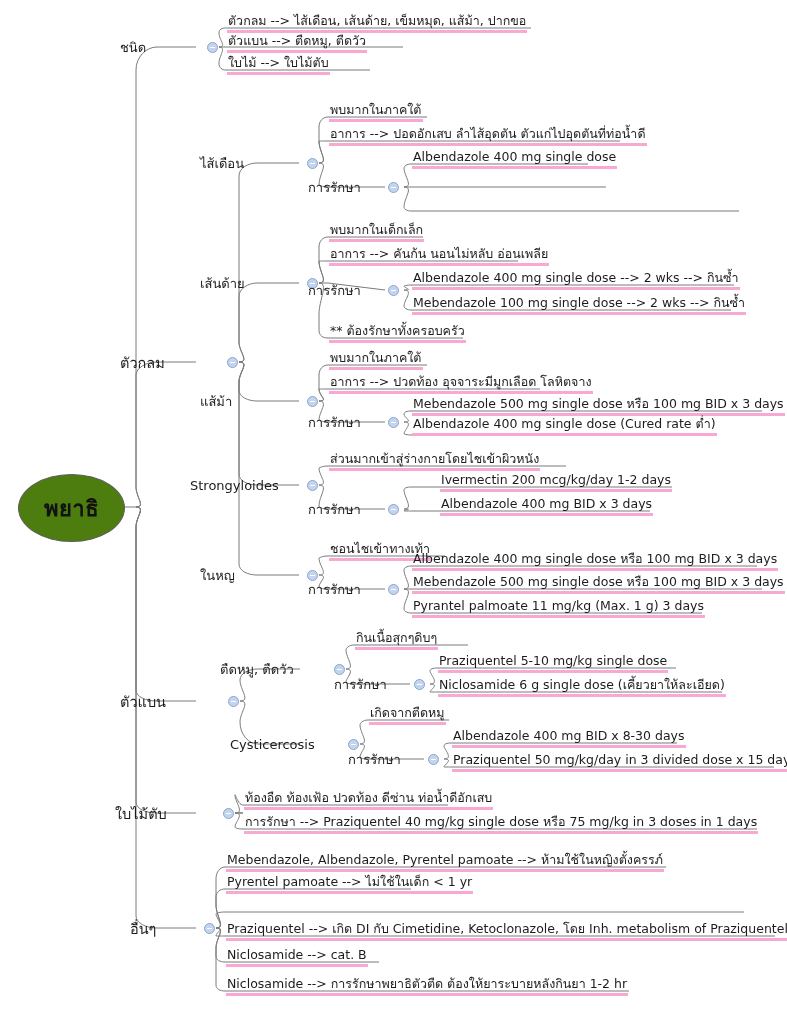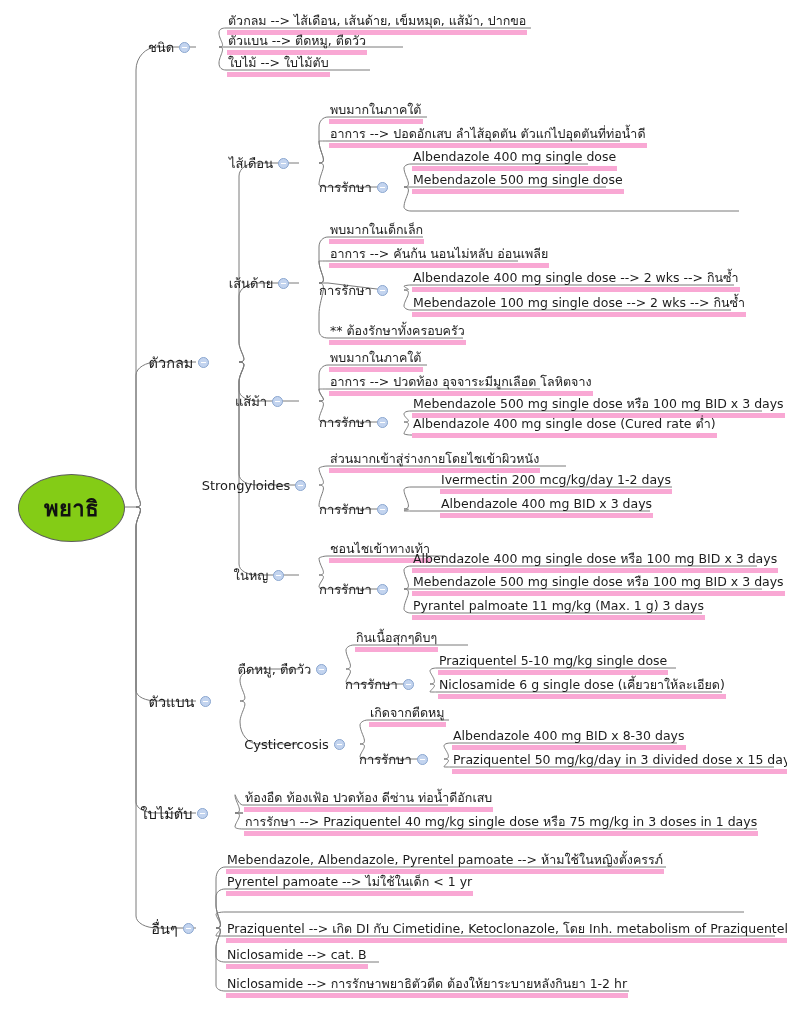--- a/index.html
+++ b/index.html
@@ -30,46 +30,46 @@
   }
   .node {
     position: absolute;
     white-space: nowrap;
     font-size: 12.5px;
     line-height: 15px;
     color: #1c1c1c;
     padding: 0 1px 2px 1px;
   }
   .node.leaf {
-    border-bottom: 5px solid #f9a8d4;
+    border-bottom: 3px solid #f9a8d4;
   }
   
   #root-node {
     position: absolute;
     border: 1.3px solid #5e5e5e;
     border-radius: 50%;
-    background: #84cc16;
+    background: #4d7c0f;
     display: flex;
     align-items: center;
     justify-content: center;
     font-size: 22px;
     font-weight: bold;
     color: #111;
     letter-spacing: .5px;
   }
   
   .branch {
     position: absolute;
     white-space: nowrap;
     font-size: 13px;
     color: #1c1c1c;
     text-align: right;
     display: flex;
     align-items: center;
-    justify-content: center;
+    justify-content: space-between;
     gap: 5px;
   }
   .branch.big { font-size: 14.5px; }
   .toggle {
     width: 11px;
     height: 11px;
     border-radius: 50%;
     background: #c3d4ef;
     border: 1px solid #8aa6cf;
     box-sizing: border-box;
@@ -198,21 +198,20 @@
     <span class="tlabel">ไส้เดือน</span>
     <span class="toggle"></span>
   </div>
   <div class="node leaf" style="left:329px; top:102px;">พบมากในภาคใต้</div>
   <div class="node leaf" style="left:329px; top:126px;">อาการ --&gt; ปอดอักเสบ ลำไส้อุดตัน ตัวแก่ไปอุดตันที่ท่อน้ำดี</div>
   <div class="branch" style="left:308px; top:178px; width:91px; height:18px;">
     <span class="tlabel">การรักษา</span>
     <span class="toggle"></span>
   </div>
   <div class="node leaf" style="left:412px; top:149px;">Albendazole 400 mg single dose</div>
-  <div class="node leaf" style="left:412px; top:172px;">Mebendazole 500 mg single dose</div>
 
   <div class="branch" style="left:200px; top:274px; width:118px; height:18px;">
     <span class="tlabel">เส้นด้าย</span>
     <span class="toggle"></span>
   </div>
   <div class="node leaf" style="left:329px; top:222px;text-align:right;">พบมากในเด็กเล็ก</div>
   <div class="node leaf" style="left:329px; top:246px;">อาการ --&gt; คันก้น นอนไม่หลับ อ่อนเพลีย</div>
   <div class="branch" style="left:308px; top:281px; width:91px; height:18px;">
     <span class="tlabel">การรักษา</span>
     <span class="toggle"></span>

